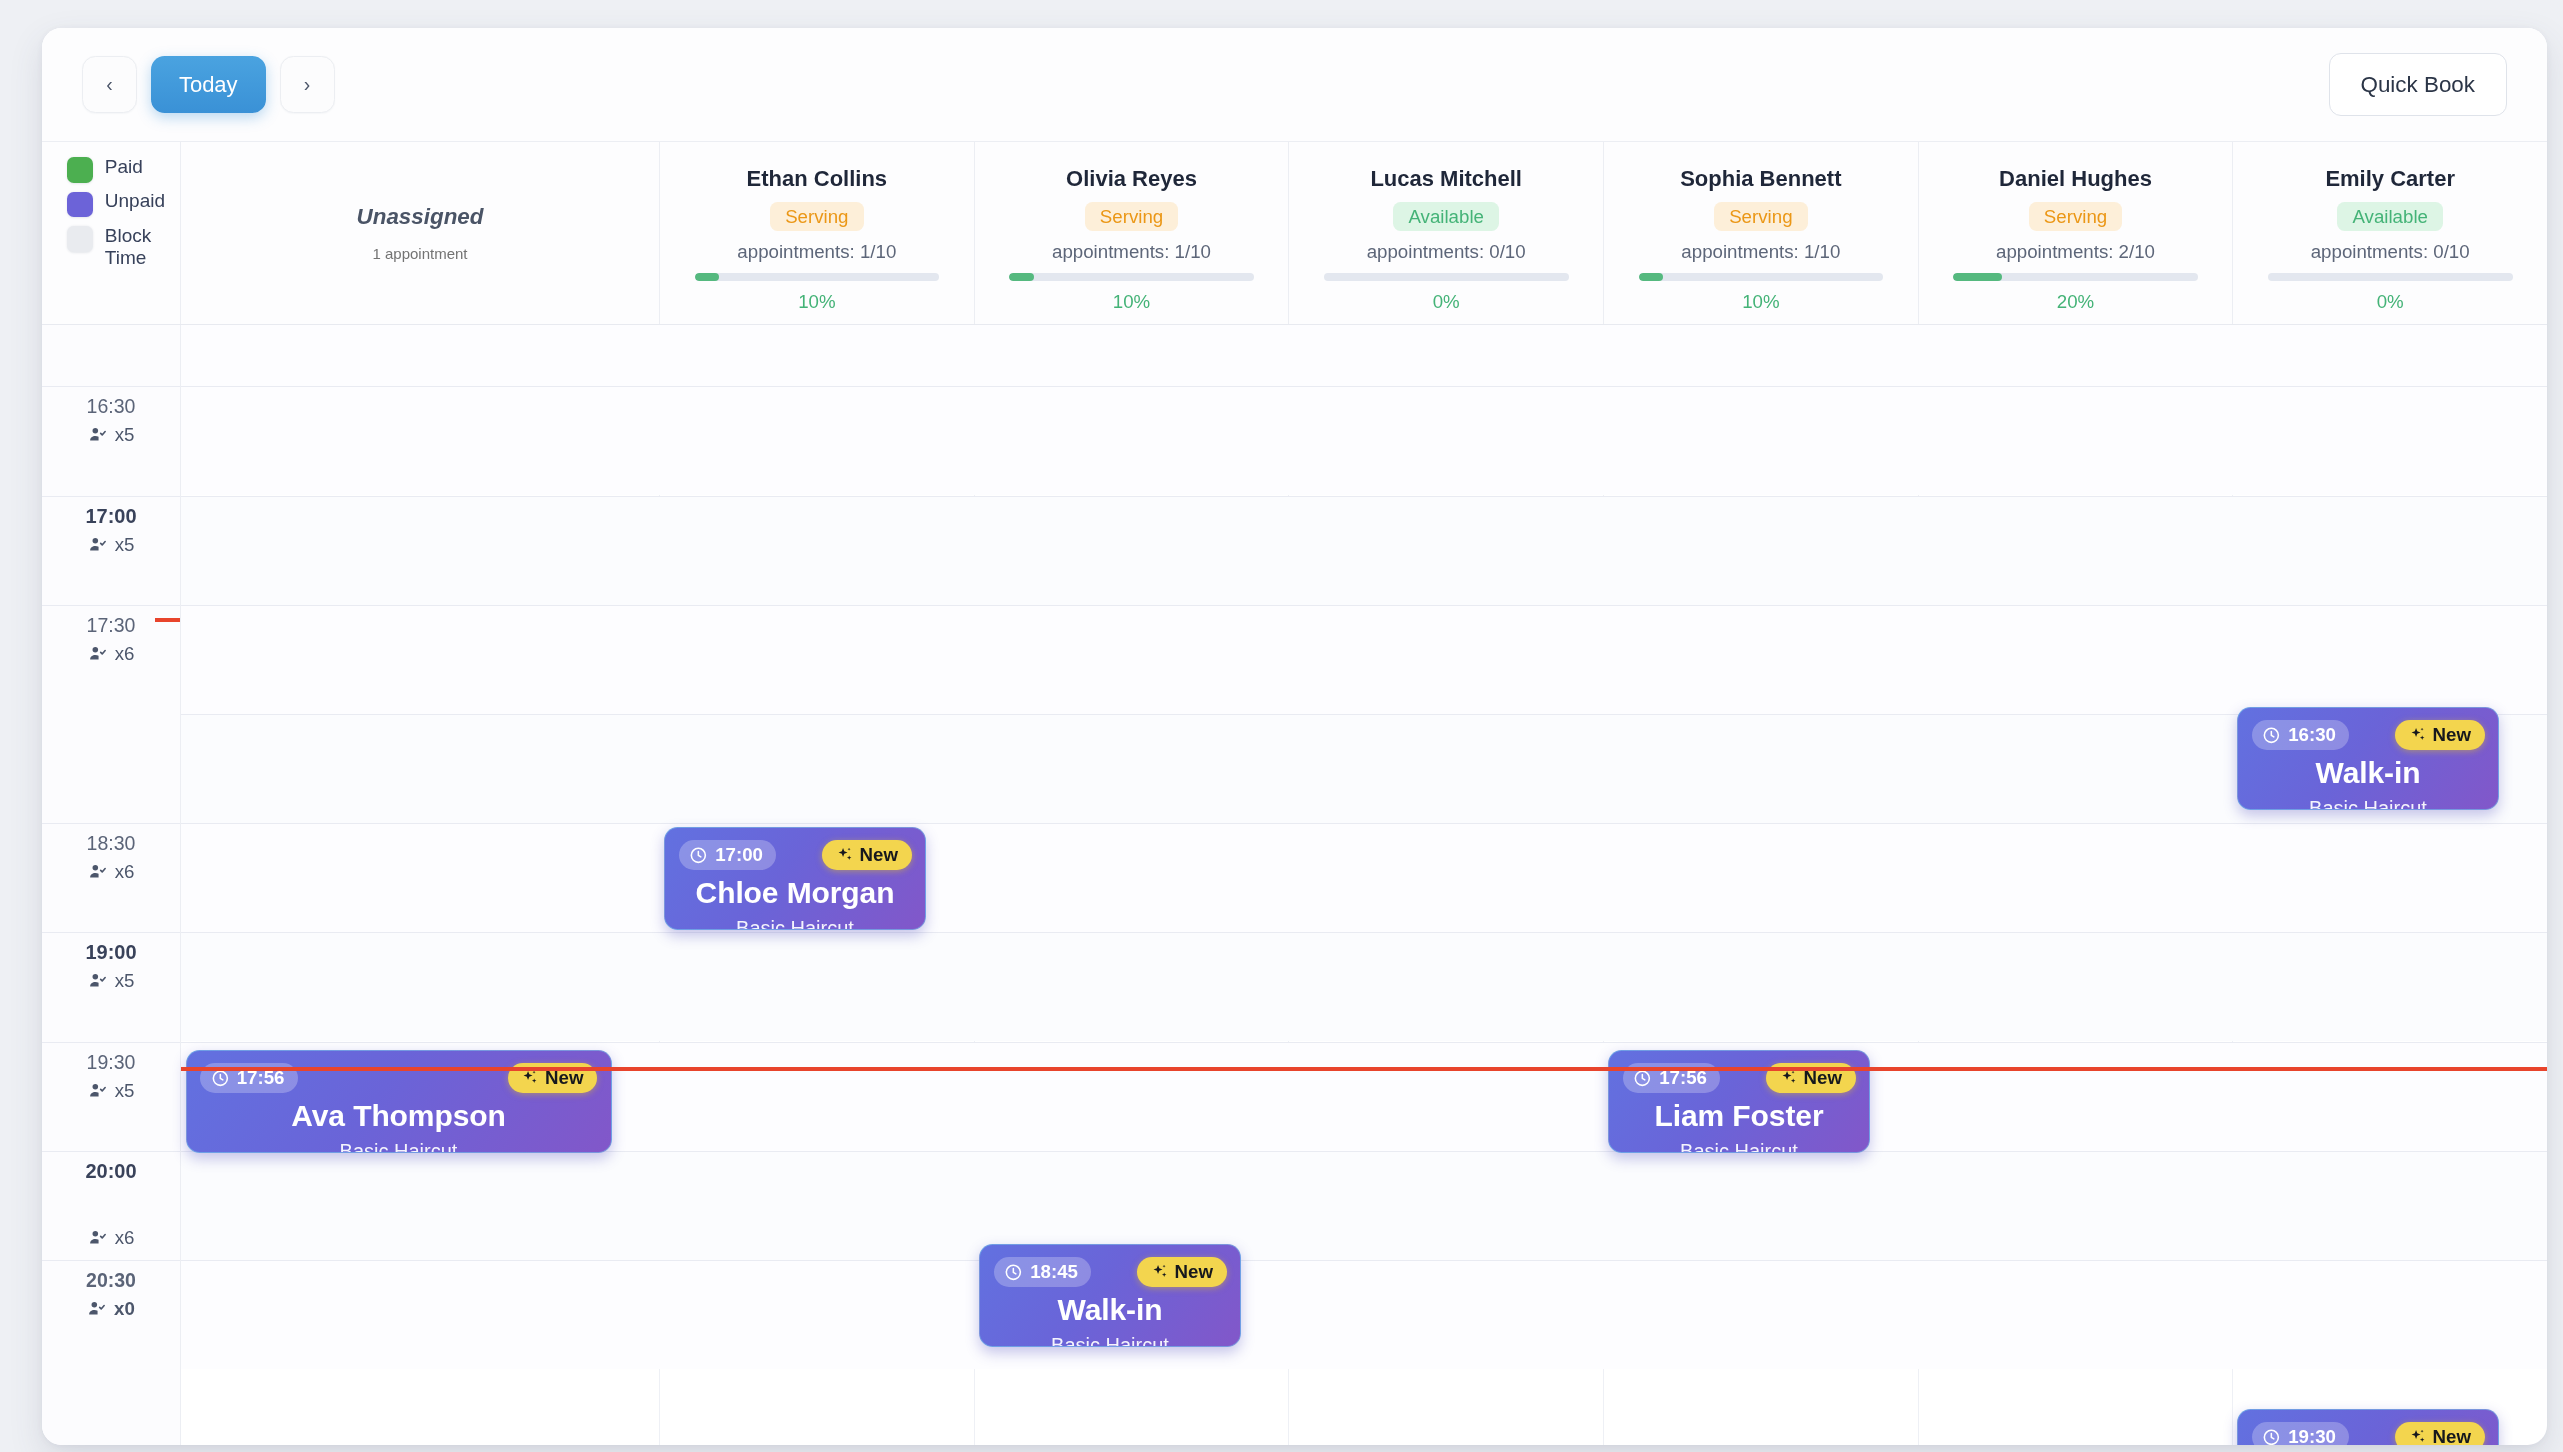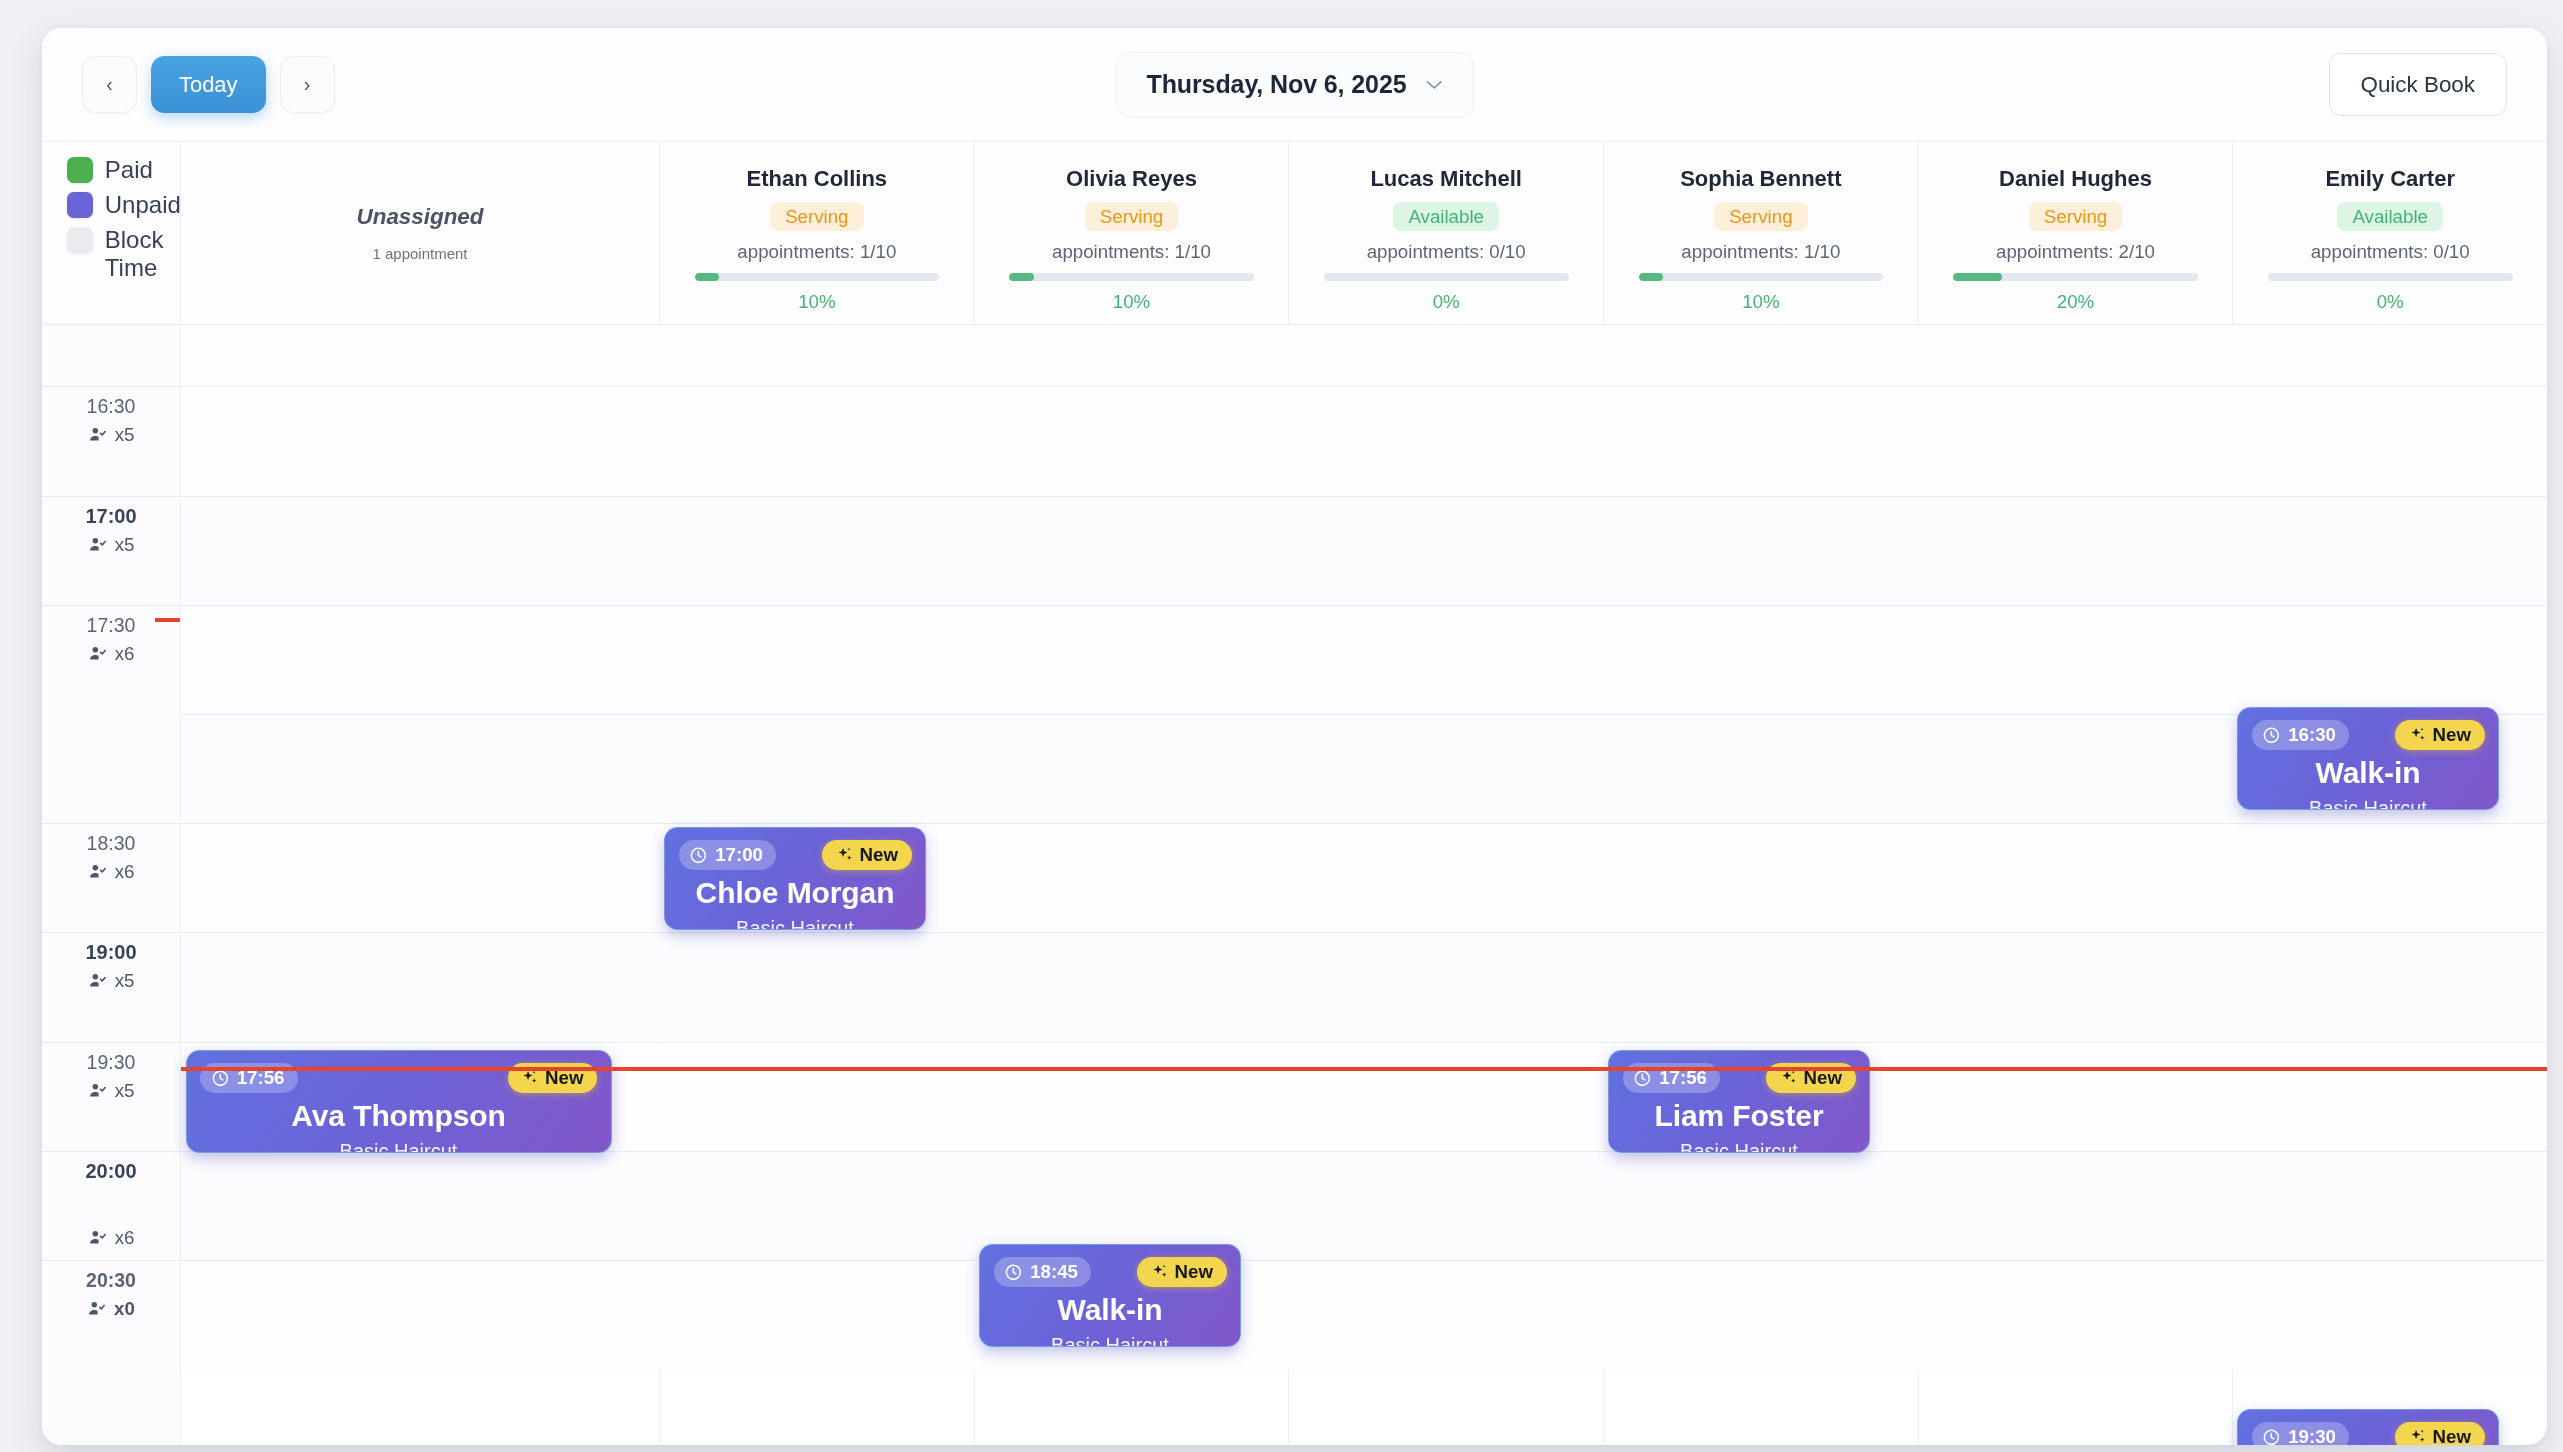--- a/index.html
+++ b/index.html
@@ -118,21 +118,21 @@
     padding: 13.5px 0 0 25.4px;
     display: flex; flex-direction: column; gap: 7.5px;
   }
   .legend-item { display: flex; align-items: flex-start; gap: 12px; }
   .legend-sw {
     width: 25.4px; height: 25.4px; border-radius: 6.7px; flex: 0 0 25.4px;
     margin-top: 1.5px;
     box-shadow: 0 0.7px 2.2px rgba(60,72,100,0.12);
   }
   .legend-label {
-    font-size: 24px; color: #37415a; line-height: 1.15;
+    font-size: 19px; color: #37415a; line-height: 1.15;
     max-width: 72px;
   }
 
   .unassigned-head {
     flex: 0 0 479px;
     border-right: 0.7px solid #eceef3;
     display: flex; flex-direction: column;
     align-items: center; justify-content: center; gap: 15px;
   }
   .unassigned-title {
@@ -304,28 +304,20 @@
         <span>‹</span>
       </div>
       <div class="today-btn">
         <span>Today</span>
       </div>
       <div class="nav-btn">
         <span>›</span>
       </div>
     </div>
 
-    <div class="date-pill">
-      <span class="date-text">Thursday, Nov 6, 2025</span>
-      <span class="chev-down">
-        <svg viewBox="0 0 22 13" width="16.5" height="9.7" fill="none" stroke="currentColor" stroke-width="2.2" stroke-linecap="round" stroke-linejoin="round">
-            <path d="M2 2.5 L11 10.5 L20 2.5"></path>
-          </svg>
-      </span>
-    </div>
 
     <div class="quick-book">
       <span>Quick Book</span>
     </div>
   </div>
 
   <div class="head-row">
     <div class="gutter-head" id="legend">
         <div class="legend-item">
           <span class="legend-sw" style="background:#4caf50"></span>

